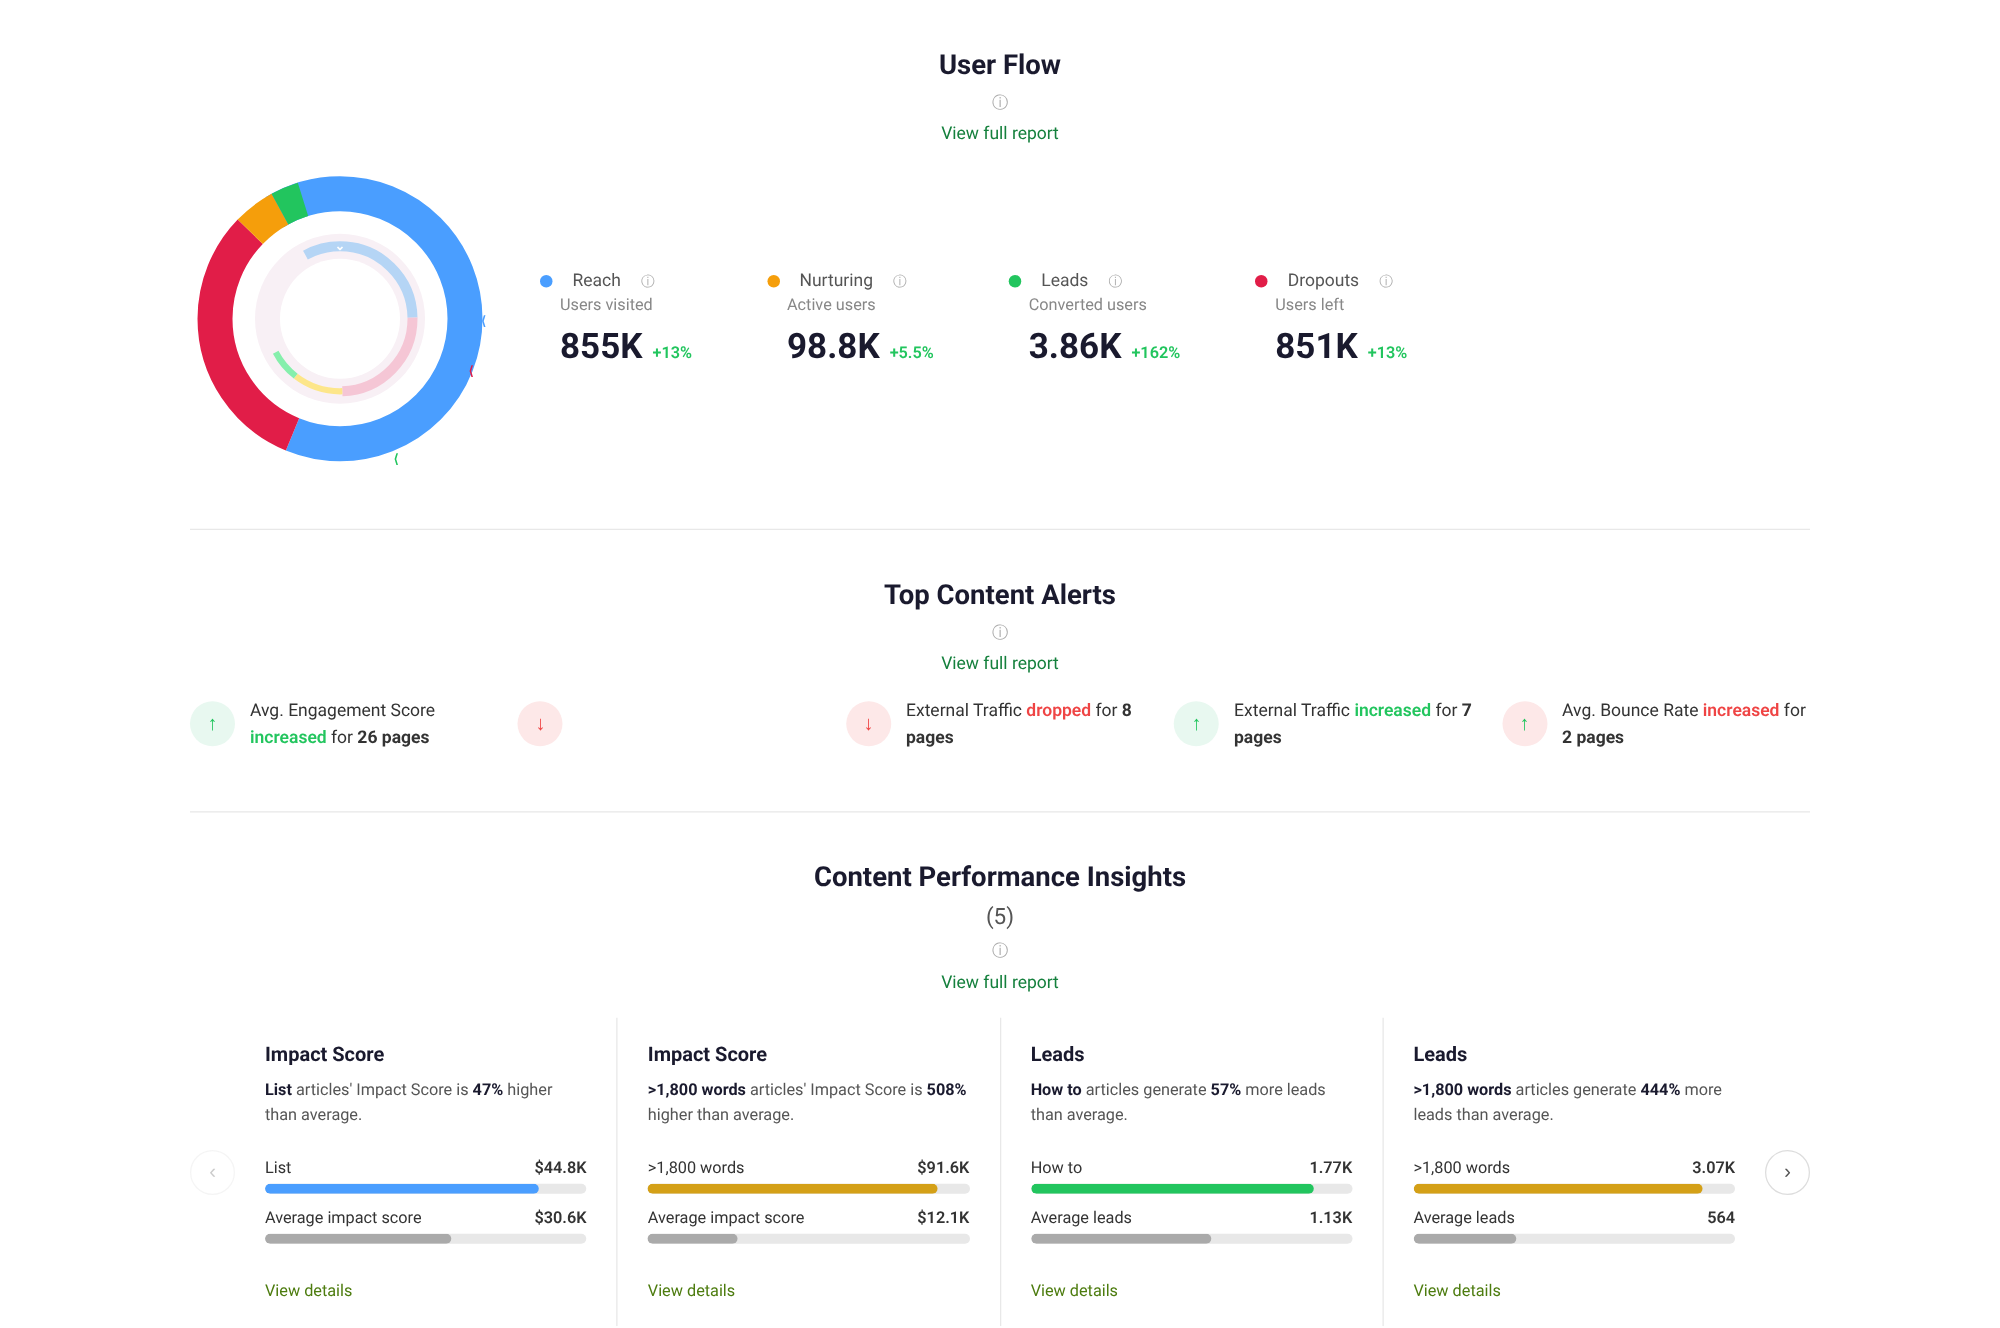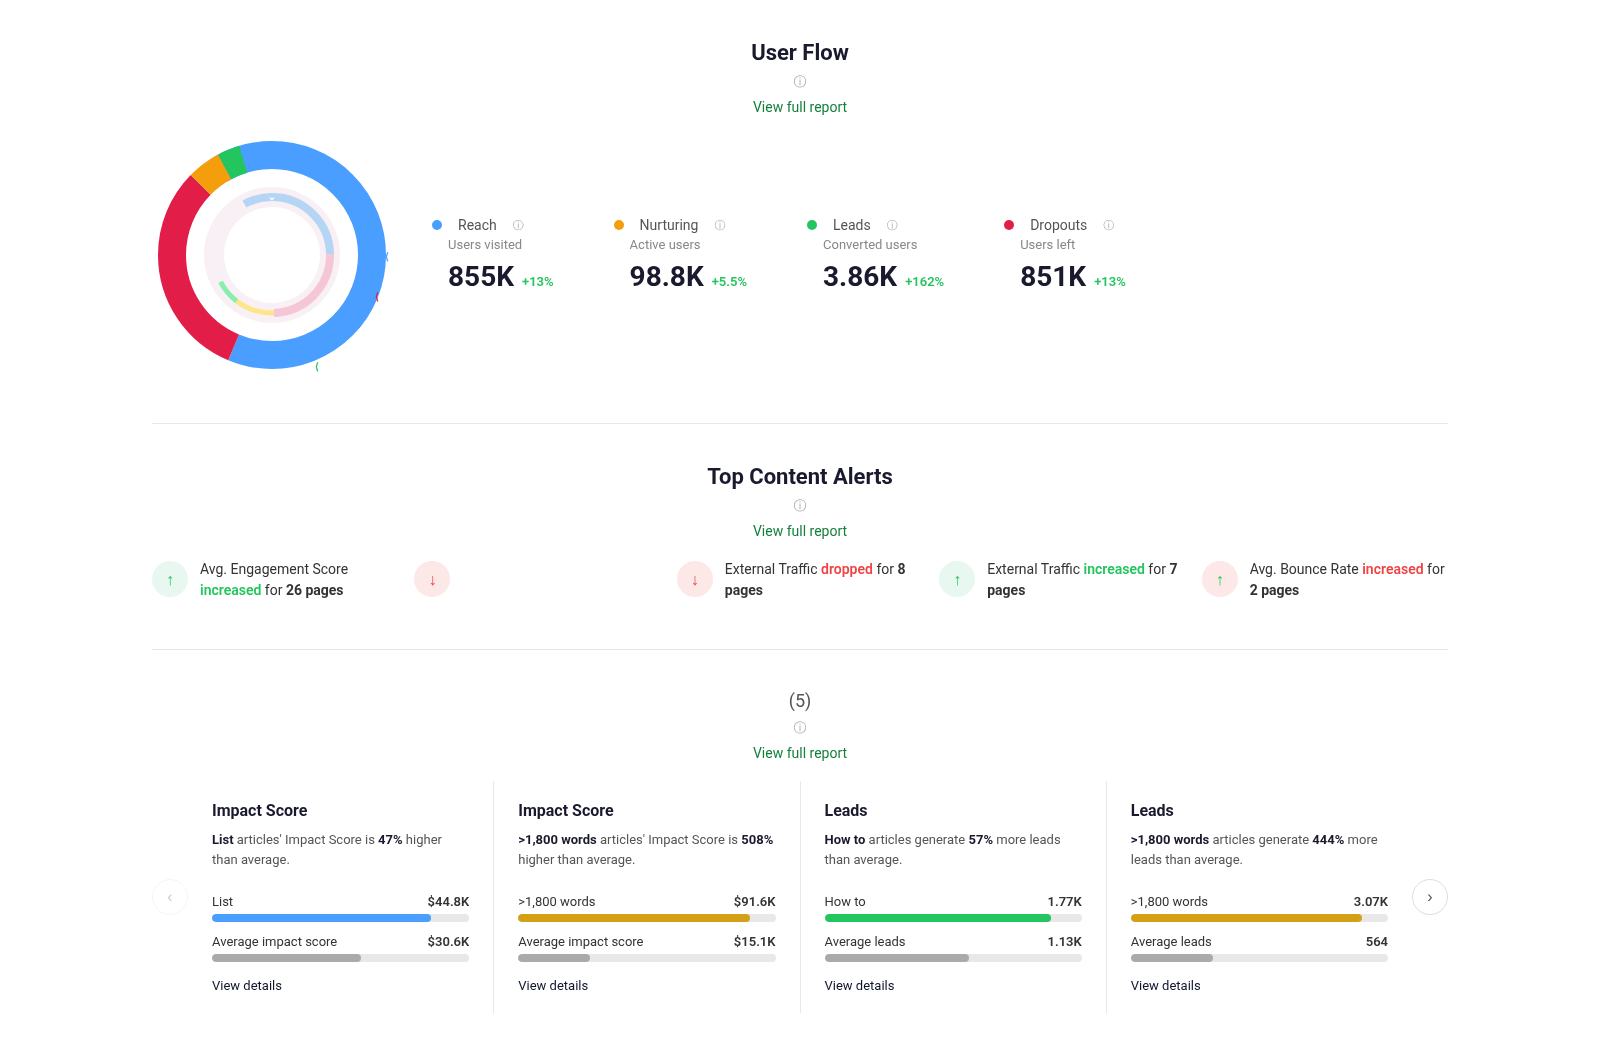--- a/index.html
+++ b/index.html
@@ -231,24 +231,24 @@
     .bar-fill {
       height: 100%;
       border-radius: 4px;
     }
     .bar-fill.blue { background: #4a9eff; }
     .bar-fill.gold { background: #d4a017; }
     .bar-fill.green { background: #22c55e; }
     .bar-fill.gray { background: #aaa; }
 
     .view-details-link {
-      color: #0f172a;
+      color: #4d7c0f;
       font-size: 13px;
       cursor: pointer;
-      margin-top: 4px;
+      margin-top: 19px;
       display: inline-block;
     }
   </style>
 </head>
 <body>
 
 <div class="page-container">
 
   <div class="user-flow-section">
     <div class="section-header">
@@ -387,20 +387,21 @@
       </div>
       <div class="alert-text">Avg. Bounce Rate <span class="highlight-red">increased</span> for <strong>2 pages</strong></div>
     </div>
       </div>
   </div>
 
   <hr class="divider">
 
   <div class="insights-section">
     <div class="section-header">
+      <span class="section-title">Content Performance Insights</span>
       <span class="section-title" style="font-weight:400; font-size:18px; color:#555;">(5)</span>
       <span class="info-icon">ⓘ</span>
       <a class="view-report-link">View full report</a>
     </div>
 
     <div class="insights-carousel">
       <button class="carousel-btn" disabled="">‹</button>
       <div class="insights-grid" id="insights-grid">
       <div class="insight-card">
       <div class="insight-type">Impact Score</div>
@@ -437,21 +438,21 @@
           <span>&gt;1,800 words</span>
           <span class="bar-value">$91.6K</span>
         </div>
         <div class="bar-track">
           <div class="bar-fill gold" style="width:90%"></div>
         </div>
       </div>
       <div class="bar-row">
         <div class="bar-label-row">
           <span>Average impact score</span>
-          <span class="bar-value">$15.1K</span>
+          <span class="bar-value">$12.1K</span>
         </div>
         <div class="bar-track">
           <div class="bar-fill gray" style="width:28%"></div>
         </div>
       </div>
       <a class="view-details-link">View details</a>
     </div>
           <div class="insight-card">
       <div class="insight-type">Leads</div>
       <div class="insight-desc">

